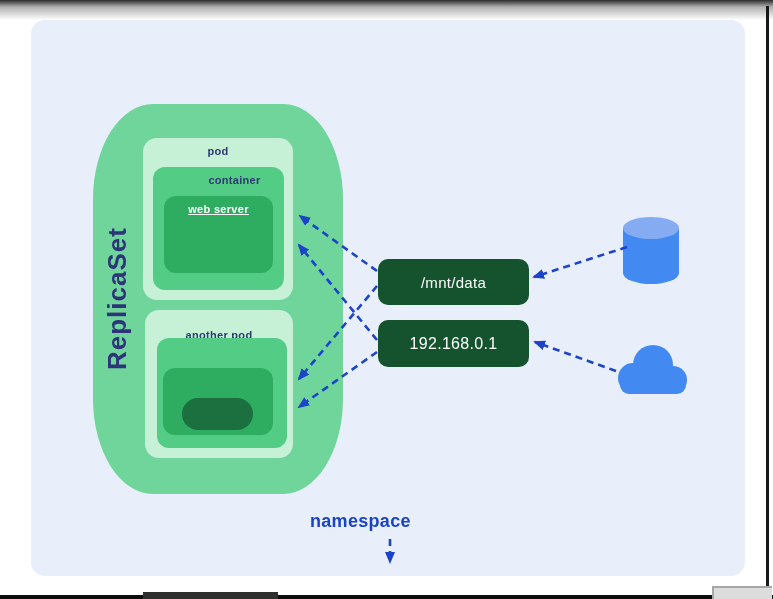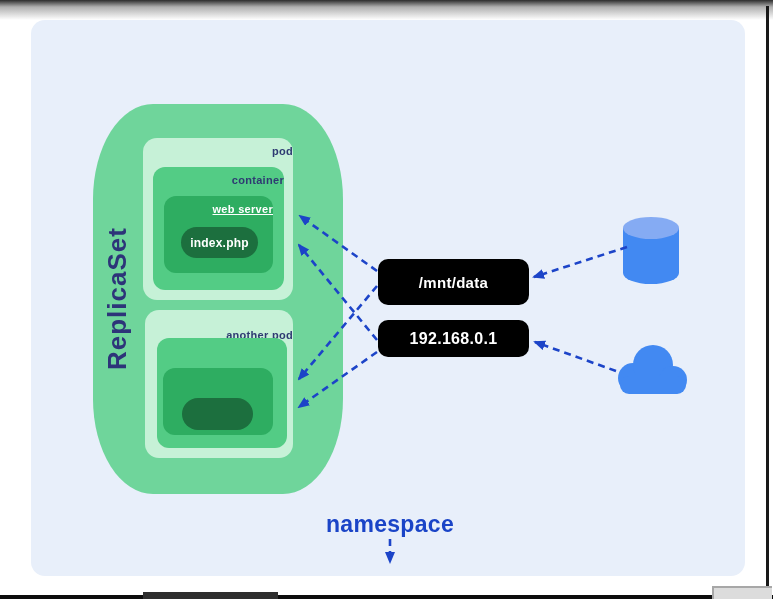--- a/index.html
+++ b/index.html
@@ -26,34 +26,34 @@
     display:flex;align-items:center;justify-content:center;
     writing-mode:vertical-rl;transform:rotate(180deg);
     font-size:26px;font-weight:bold;color:#2D3479;letter-spacing:1px;
   }
   .box{position:absolute;box-sizing:border-box;}
   .pod{background:#C6F1D7;border-radius:14px;}
   .containerbox{background:#53CC85;border-radius:12px;}
   .webserver{background:#2EAD61;border-radius:12px;}
   .pill{background:#1C6F3E;border-radius:17px;display:flex;align-items:center;justify-content:center;}
   .lbl{
-    position:absolute;left:0;right:0;text-align:right;
+    position:absolute;left:0;right:0;text-align:center;
     font-weight:bold;color:#2E3A72;font-size:11px;letter-spacing:.3px;
   }
   .lbl.white{color:#ffffff;}
   .pill .lbl-inline{font-weight:bold;color:#fff;font-size:12px;letter-spacing:.2px;}
   
   .bluenode{
-    position:absolute;background:#000000;border-radius:10px;
+    position:absolute;background:#14532d;border-radius:10px;
     display:flex;align-items:center;justify-content:center;
-    color:#fff;font-weight:bold;font-size:15px;letter-spacing:.3px;
+    color:#fff;font-weight:normal;font-size:15px;letter-spacing:.3px;
   }
   .namespace-lbl{
-    position:absolute;left:310px;top:511px;width:160px;text-align:center;
-    color:#1A44C7;font-weight:bold;font-size:23px;letter-spacing:.3px;
+    position:absolute;left:310px;top:511px;width:160px;
+    color:#1A44C7;font-weight:bold;font-size:18px;letter-spacing:.3px;
   }
   .arrows{position:absolute;left:0;top:0;width:773px;height:599px;pointer-events:none;}
   .icon-svg{position:absolute;}
   
   .right-edge-line{position:absolute;left:766px;top:6px;width:3px;height:593px;background:#181818;}
   .bottom-line{position:absolute;left:0;top:595px;width:773px;height:4px;background:#0d0d0d;}
   .bottom-line-thick{position:absolute;left:143px;top:592px;width:135px;height:7px;background:#2e2e2e;}
   .scroll-corner{
     position:absolute;left:712px;top:586px;width:60px;height:13px;
     background:#dcdcdc;border-top:2px solid #a7a7a7;border-left:2px solid #a7a7a7;
@@ -72,33 +72,30 @@
 
   <div class="box pod" style="left:143px;top:138px;width:150px;height:162px;">
     <div class="lbl" style="top:7px;">pod</div>
   </div>
   <div class="box containerbox" style="left:153px;top:167px;width:131px;height:123px;">
     <div class="lbl" style="top:7px;margin-left:32px;">container</div>
   </div>
   <div class="box webserver" style="left:164px;top:196px;width:109px;height:77px;">
     <div class="lbl white" style="top:7px;text-decoration:underline;">web server</div>
   </div>
-  <div class="box pill" style="left:181px;top:227px;width:77px;height:31px;">
-    <span class="lbl-inline">index.php</span>
-  </div>
 
   <div class="box pod" style="left:145px;top:310px;width:148px;height:148px;">
     <div class="lbl" style="top:7px;margin-top:12px;">another pod</div>
   </div>
   <div class="box containerbox" style="left:157px;top:338px;width:130px;height:110px;"></div>
   <div class="box webserver" style="left:163px;top:368px;width:110px;height:67px;"></div>
   <div class="box pill" style="left:182px;top:398px;width:71px;height:32px;"></div>
 
   <div class="bluenode" style="left:378px;top:259px;width:151px;height:46px;">/mnt/data</div>
-  <div class="bluenode" style="left:378px;top:320px;width:151px;height:37px;font-size:16px;">192.168.0.1</div>
+  <div class="bluenode" style="left:378px;top:320px;width:151px;height:47px;font-size:16px;">192.168.0.1</div>
 
   <svg class="icon-svg" style="left:622px;top:216px;" width="58" height="70" viewBox="0 0 58 70">
     <path d="M1,12 L1,57 A28,11 0 0 0 57,57 L57,12 Z" fill="#4289F2"></path>
     <ellipse cx="29" cy="12" rx="28" ry="11" fill="#85ABF3"></ellipse>
   </svg>
 
   <svg class="icon-svg" style="left:610px;top:338px;" width="84" height="58" viewBox="0 0 84 58">
     <g fill="#4289F2">
       <circle cx="23" cy="40" r="15"></circle>
       <circle cx="43" cy="27" r="20"></circle>

